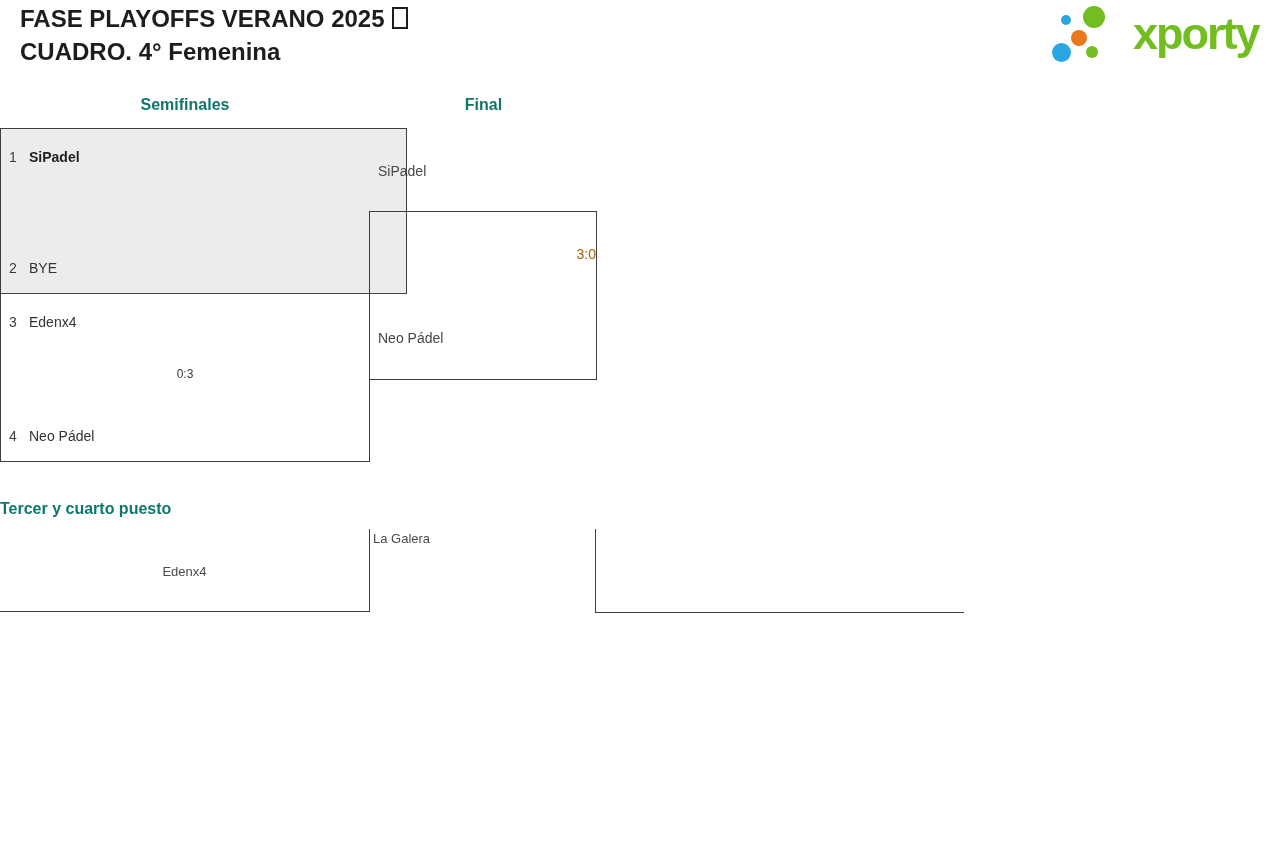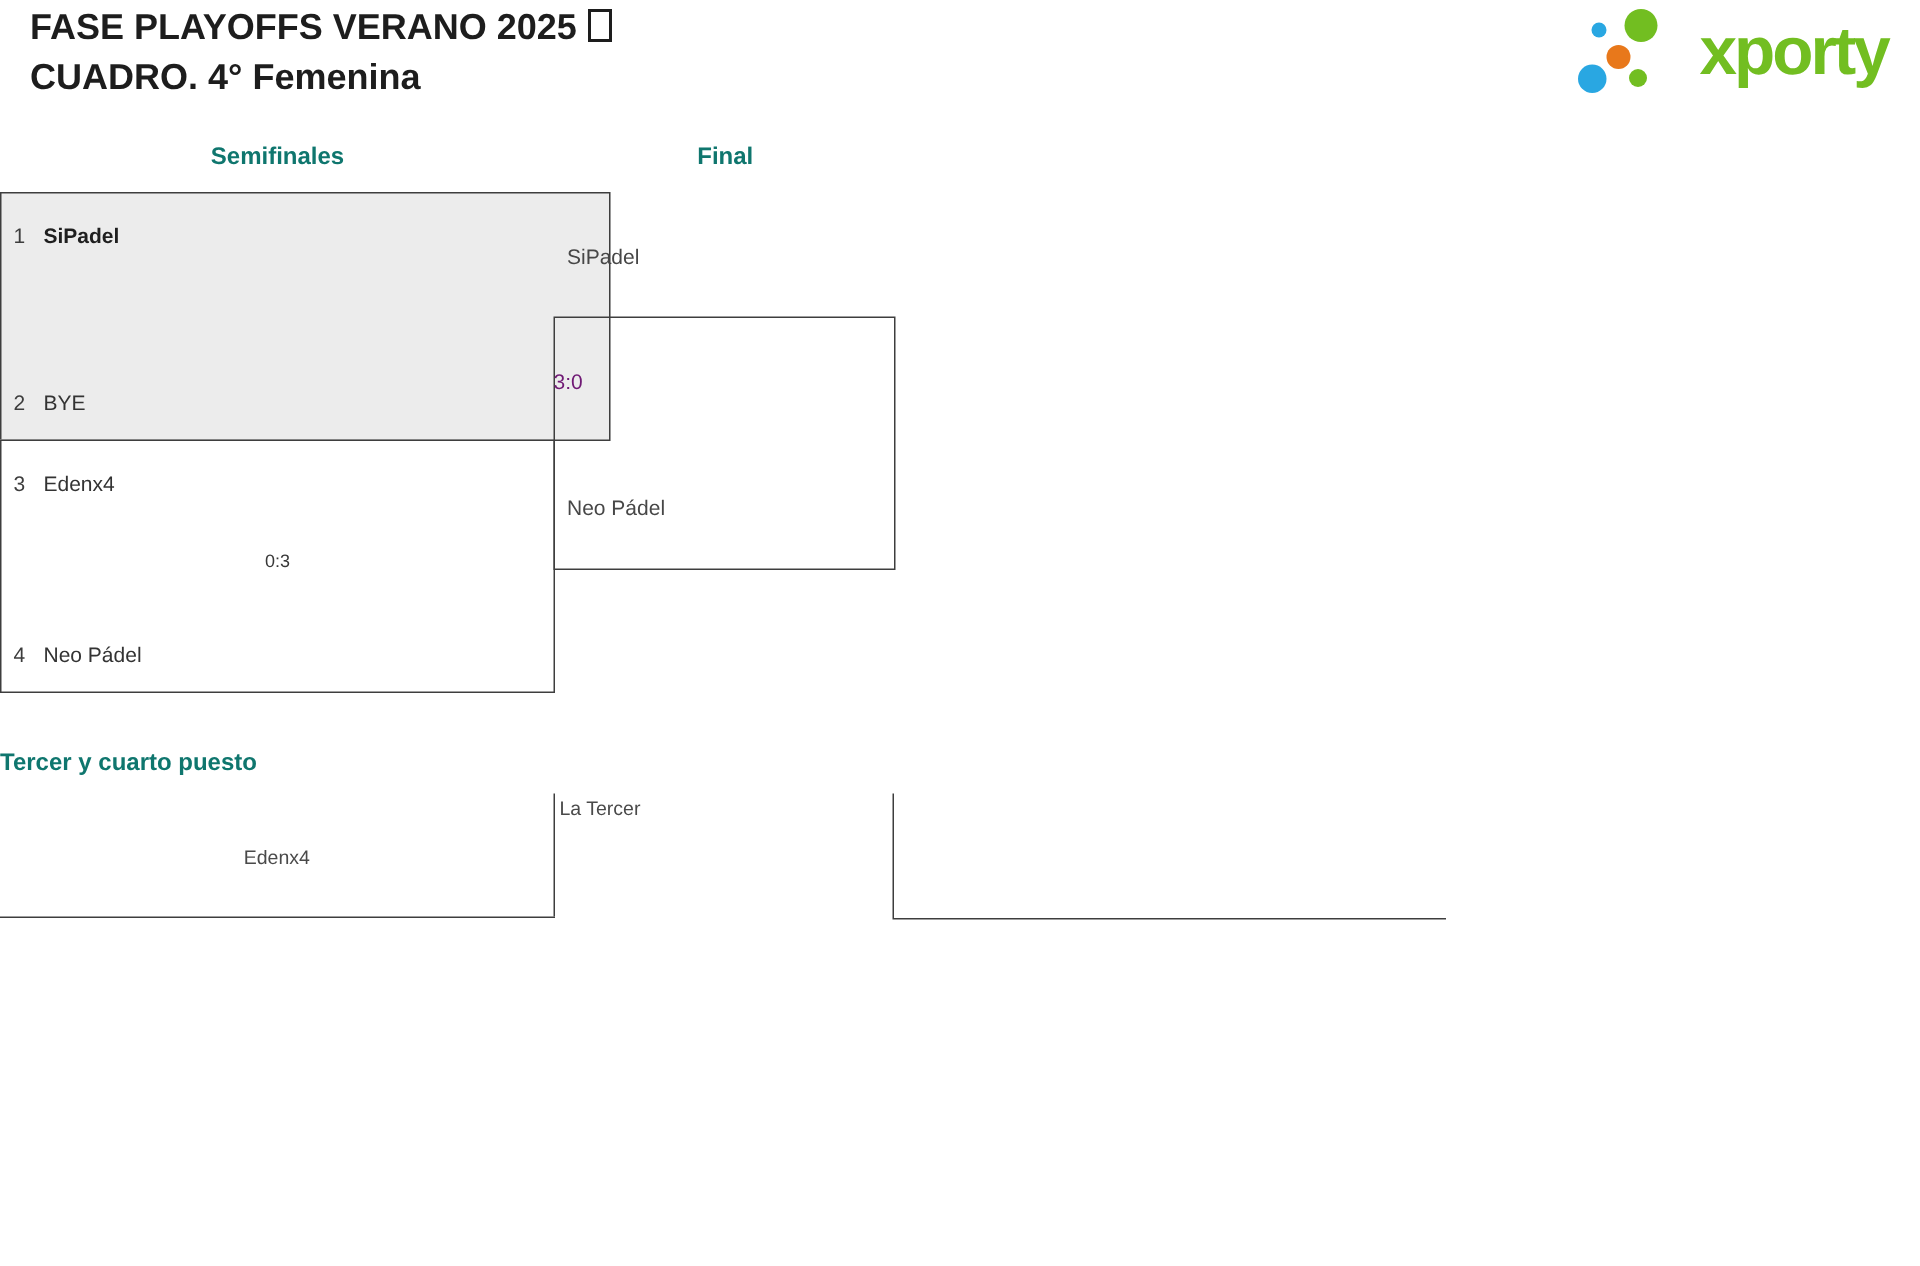--- a/index.html
+++ b/index.html
@@ -117,23 +117,23 @@
     line-height: 16px;
     color: #474747;
     white-space: nowrap;
   }
   .final-team-1 { top: 163px; }
   .final-team-2 { top: 330px; }
   .final-score {
     position: absolute;
     left: 369px; top: 246px;
     width: 227px;
-    text-align: left;
+    text-align: right;
     font-size: 14px;
-    color: #701a75;
+    color: #a16207;
   }
 
   
   .third-heading {
     position: absolute;
     left: 0; top: 500px;
     font-size: 16px;
     font-weight: 600;
     color: #0f766e;
     white-space: nowrap;
@@ -196,20 +196,20 @@
   </div>
 
   <div class="final-box"></div>
   <div class="final-team final-team-1">SiPadel</div>
   <div class="final-score">3:0</div>
   <div class="final-team final-team-2">Neo Pádel</div>
 
   <div class="third-heading">Tercer y cuarto puesto</div>
 
   <div class="tp-team tp-team-1">Edenx4</div>
-  <div class="tp-team tp-team-2">La Tercer</div>
+  <div class="tp-team tp-team-2">La Galera</div>
 
   <div class="bline tp-h1"></div>
   <div class="bline tp-v1"></div>
   <div class="bline tp-v2"></div>
   <div class="bline tp-h2"></div>
 
 </div>
 
 </body></html>

